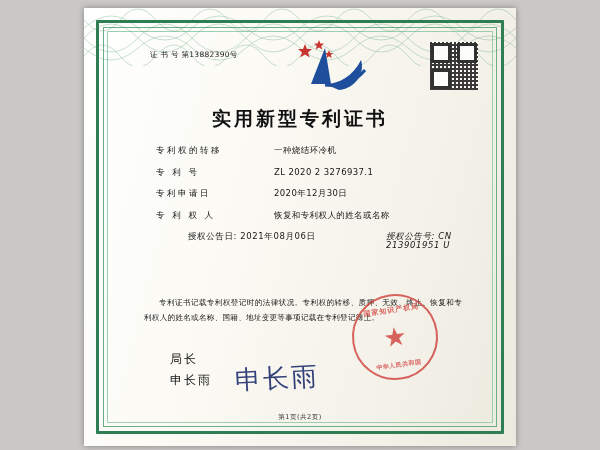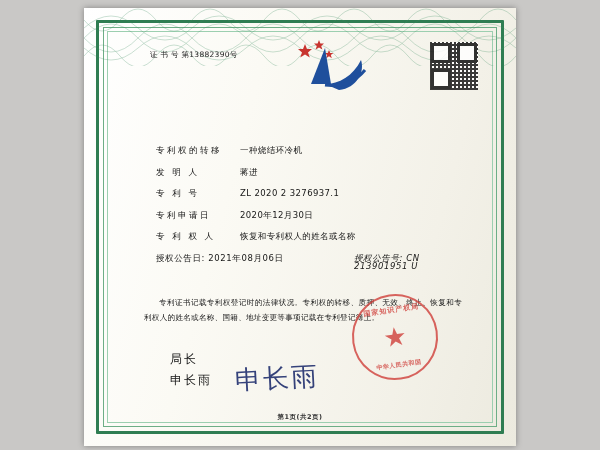--- a/index.html
+++ b/index.html
@@ -148,25 +148,27 @@
   }
   .field-label {
     width: 84px;
     flex: 0 0 84px;
     letter-spacing: 2.5px;
     white-space: nowrap;
   }
   .field-value {
     flex: 1;
     letter-spacing: .4px;
+    margin-left: 34px;
   }
   .grant-row {
     display: flex;
     margin-top: 5px;
     font-size: 8.5px;
+    margin-left: 32px;
   }
   .grant-left { flex: 0 0 198px; letter-spacing: .6px; }
   .grant-right { flex: 1; letter-spacing: .6px; font-style: italic; }
   .paras {
     position: absolute;
     left: 34px;
     right: 28px;
     top: 268px;
     font-size: 7.6px;
     line-height: 1.95;
@@ -234,21 +236,20 @@
   }
   .footer {
     position: absolute;
     left: 0;
     right: 0;
     bottom: 4px;
     text-align: center;
     font-size: 6.5px;
     color: #333;
     letter-spacing: .5px;
-    font-weight: bold;
   }
 </style>
 </head>
 <body>
 
 <div class="page">
   <div class="page-inner">
 
     <div class="frame-outer">
       <div class="frame-mid">
@@ -283,29 +284,26 @@
           <path d="M16 46 L30 10 L36 46 Z" fill="#1f4f9c"></path>
           <path d="M30 46 C 44 46, 58 38, 66 22 C 70 34, 62 50, 44 52 Z" fill="#1f4f9c"></path>
           <path d="M30 47 C 46 49, 60 44, 70 32" stroke="#1f4f9c" stroke-width="3" fill="none"></path>
         </svg>
       </div>
 
       <div class="qr">
         <div class="qr-bl"></div>
       </div>
 
+      <div class="title">实用新型专利证书</div>
 
       <div class="fields">
         <div class="field-row">
           <div class="field-label">专利权的转移</div>
           <div class="field-value">一种烧结环冷机</div>
-        </div>
-        <div class="field-row">
-          <div class="field-label">发 明 人</div>
-          <div class="field-value">蒋进</div>
         </div>
         <div class="field-row">
           <div class="field-label">专 利 号</div>
           <div class="field-value">ZL 2020 2 3276937.1</div>
         </div>
         <div class="field-row">
           <div class="field-label">专利申请日</div>
           <div class="field-value">2020年12月30日</div>
         </div>
         <div class="field-row">

